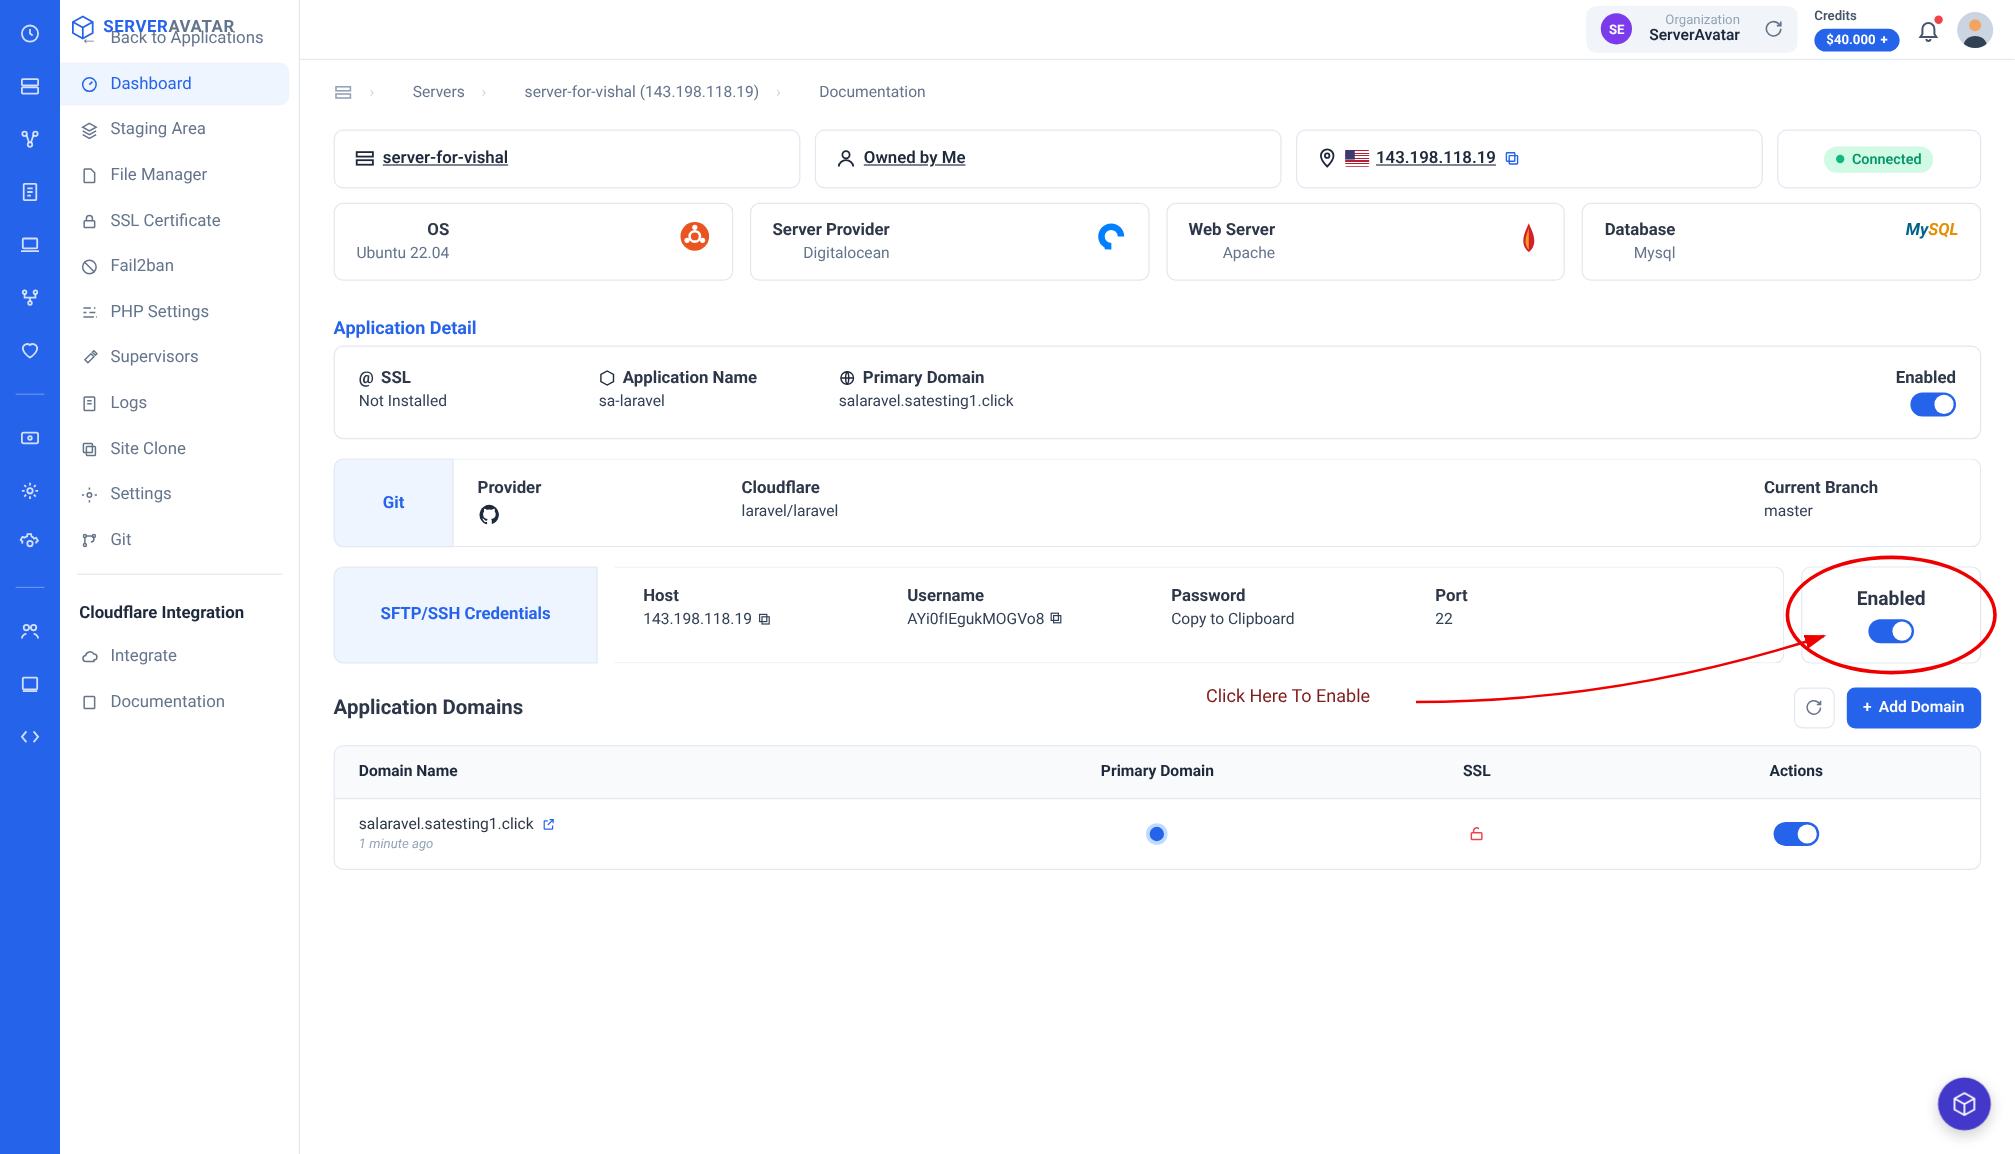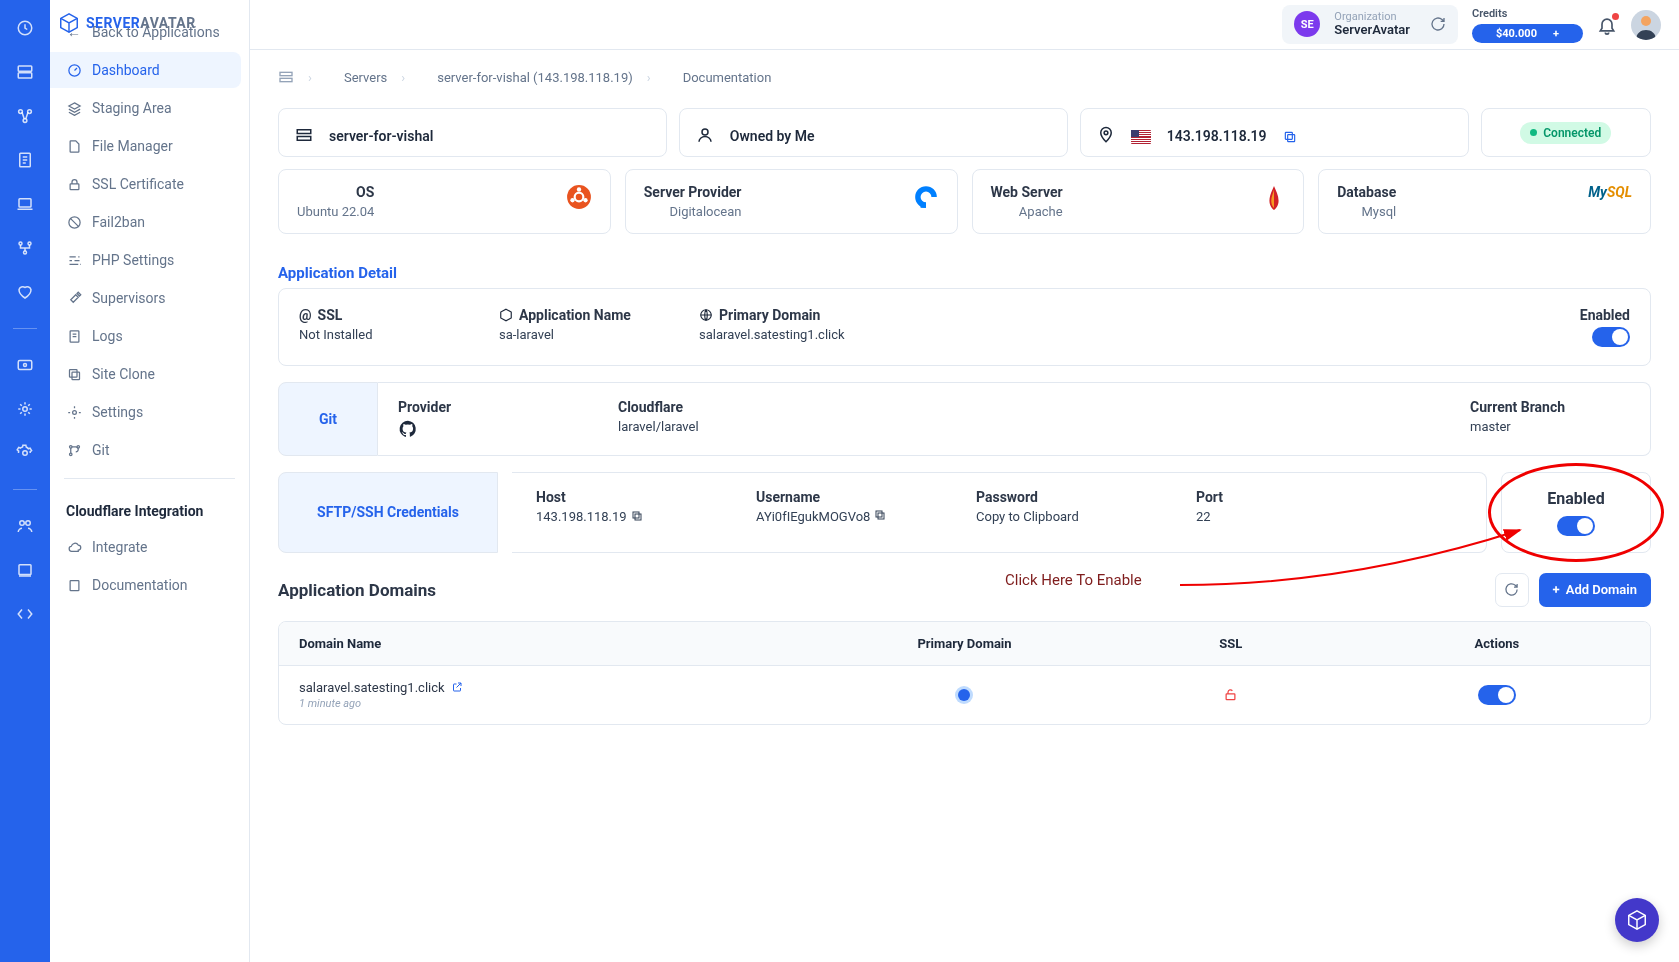--- a/index.html
+++ b/index.html
@@ -17,40 +17,40 @@
 .sidebar-section { padding: 14px 16px 8px; font-weight: 700; font-size: 14px; color: #1e293b; }
 .sidebar-divider { height: 1px; background: #e2e8f0; margin: 10px 14px; }
 
 .main { flex: 1; display: flex; flex-direction: column; overflow: auto; }
 .topbar { height: 50px; display: flex; align-items: center; justify-content: flex-end; padding: 0 18px; gap: 14px; border-bottom: 1px solid #e2e8f0; background:#fff; position: sticky; top:0; z-index:10;}
 .logo { position: absolute; left: 58px; top: 12px; display: flex; align-items: center; gap: 6px; font-weight: 700; color: #2563eb; font-size: 14px; letter-spacing: 0.5px; }
 .logo .cube { color: #2563eb; }
 .logo .gray { color: #64748b; }
 .org-chip { display: flex; align-items: center; gap: 14px; background: #f1f5f9; border-radius: 8px; padding: 6px 12px; cursor:pointer; }
 .org-avatar { width: 26px; height: 26px; border-radius: 50%; background: #7c3aed; color: #fff; font-size: 11px; font-weight:700; display: flex; align-items:center; justify-content:center; }
-.org-text { display:flex; flex-direction:column; line-height:1.15; }
+.org-text { display:flex; flex-direction:column; line-height:1.15;text-align:right; }
 .org-label { font-size: 11px; color: #94a3b8; }
 .org-name { font-size: 13px; font-weight:600; color: #1e293b; }
 .credits { display:flex; flex-direction:column; gap:4px; }
 .credits-label { font-size:11px; color:#475569; font-weight:600; }
-.credits-pill { background:#2563eb; color:#fff; font-size:11px; font-weight:700; padding:3px 24px; border-radius:999px; display:flex; align-items:center; gap:16px; cursor:pointer; }
+.credits-pill { background:#2563eb; color:#fff; font-size:11px; font-weight:700; padding:3px 10px; border-radius:999px; display:flex; align-items:center; gap:4px; cursor:pointer; }
 .bell { position:relative; cursor:pointer; color:#475569; }
 .bell .dot { position:absolute; top:-2px; right:-2px; width:7px; height:7px; background:#ef4444; border-radius:50%; }
 .avatar { width:30px; height:30px; border-radius:50%; background:#cbd5e1; display:flex; align-items:center; justify-content:center; overflow:hidden; cursor:pointer; }
 
 .content { padding: 0; background:#fff; }
 .breadcrumbs { display:flex; align-items:center; gap:0; padding: 14px 28px 18px; font-size:13px; }
 .crumb { display:flex; align-items:center; padding: 5px 16px; color:#64748b; position:relative; cursor:pointer; }
 .crumb .chev { margin-left:14px; color:#cbd5e1; }
 .crumb:first-child { padding-left:0; }
 .crumb-icon { color:#94a3b8; }
 
 .cardrow { display:flex; gap:12px; padding: 0 28px 12px; flex-wrap:wrap; }
 .card { background:#fff; border:1px solid #e2e8f0; border-radius:8px; padding:12px 16px; flex:1; min-width:0; }
-.card-inline { display:flex; align-items:flex-end; gap:16px; }
+.card-inline { display:flex; align-items:center; gap:6px;text-decoration:underline; }
 .mid { color:#1e293b; font-size:14px; font-weight:600; }
 .blue { color:#2563eb; }
 .red { color:#ef4444; }
 .badge-connected { display:inline-flex; align-items:center; gap:6px; background:#d1fae5; color:#059669; font-size:12px; font-weight:600; padding:4px 10px; border-radius:999px; }
 .badge-connected .gd { width:7px; height:7px; background:#10b981; border-radius:50%; }
 
 .grid4 { display:grid; grid-template-columns:repeat(4,1fr); gap:14px; padding:0 28px 16px; }
 .info-card { border:1px solid #e2e8f0; border-radius:8px; padding:14px 18px; display:flex; justify-content:space-between; align-items:flex-start;text-align:right; }
 .info-label { font-weight:700; font-size:14px; margin-bottom:4px; }
 .info-val { color:#64748b; font-size:13px; }

